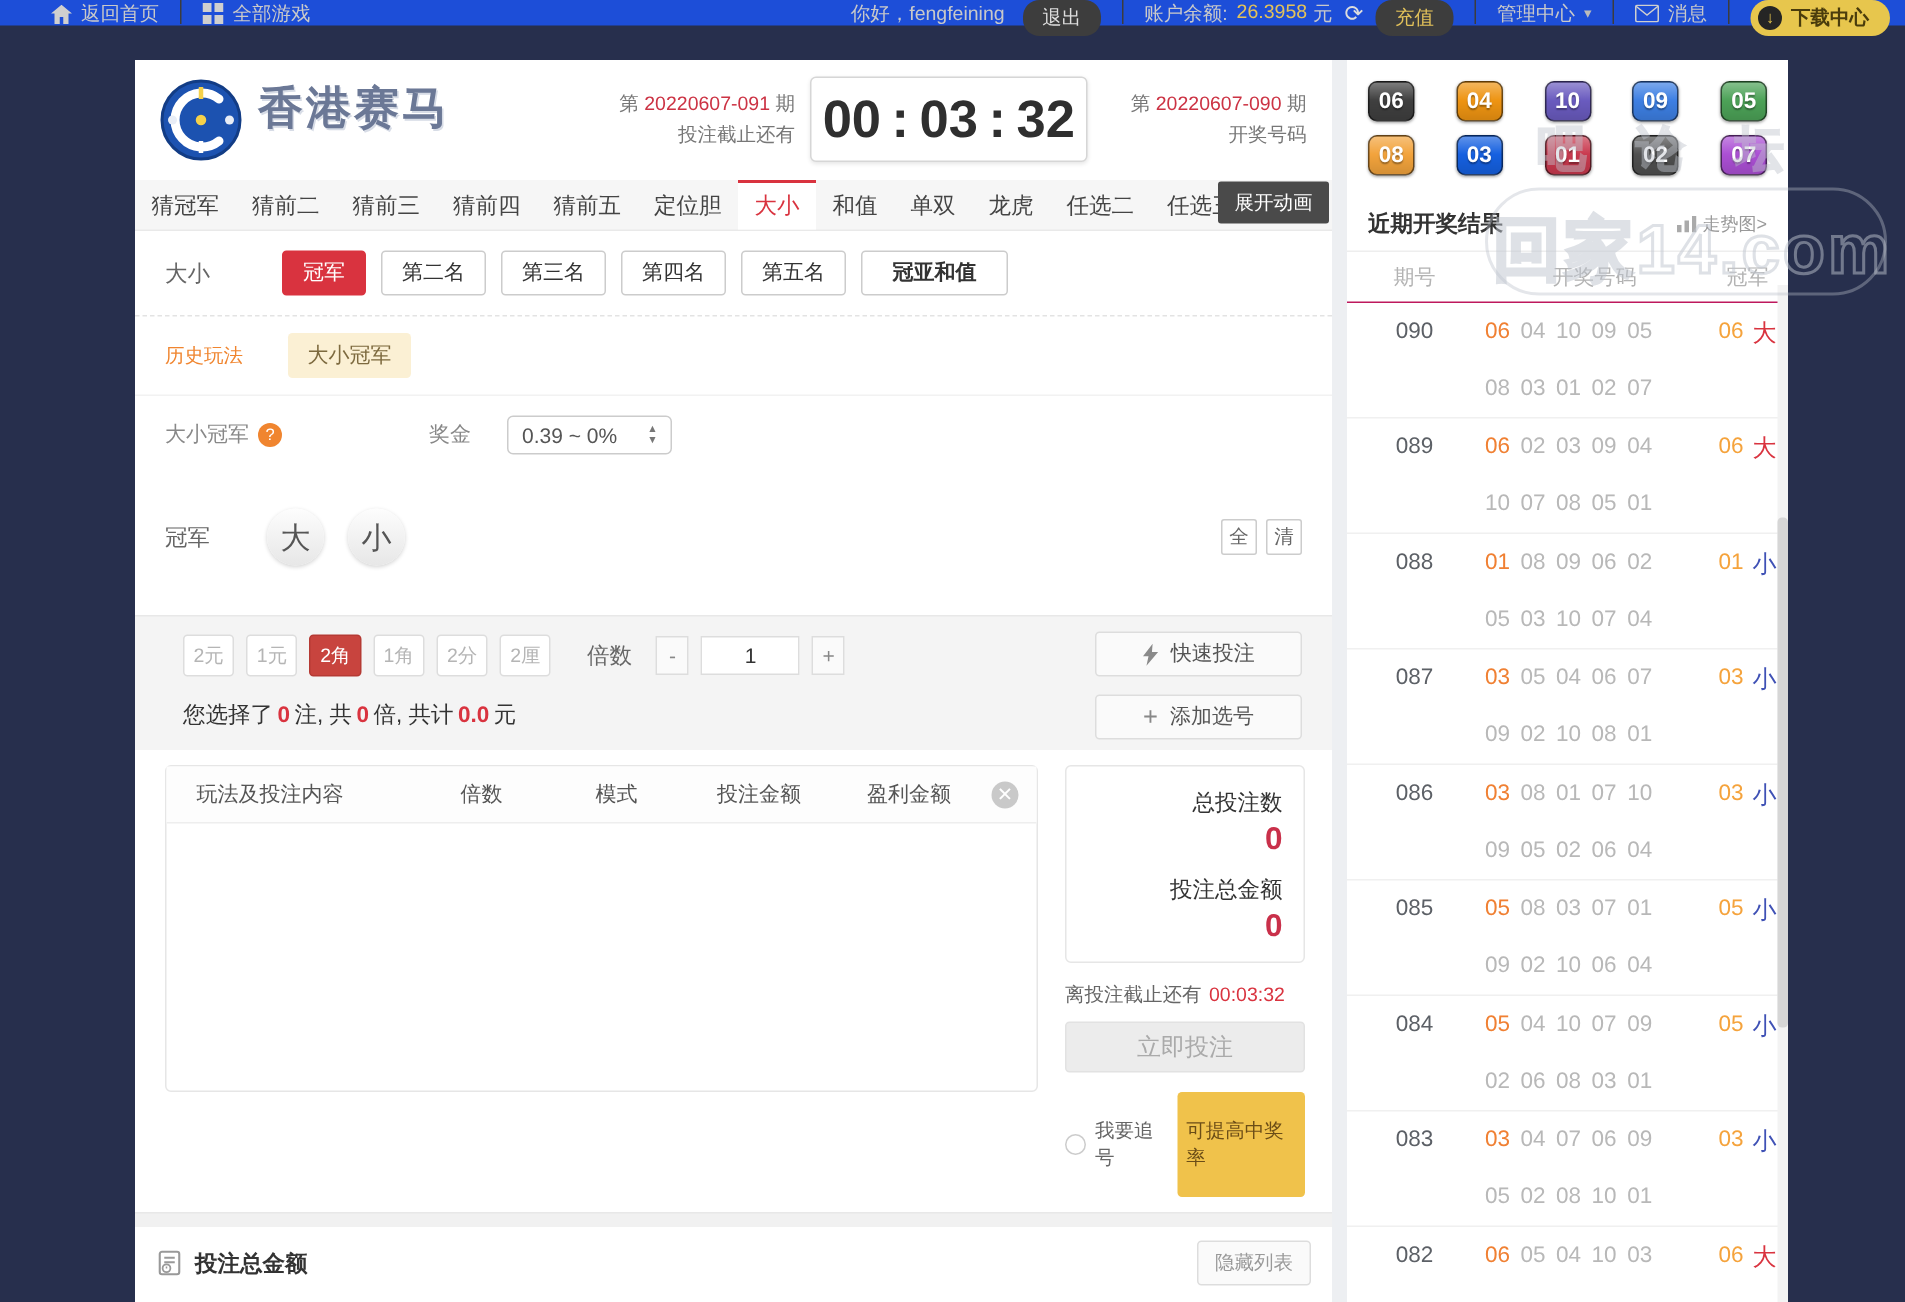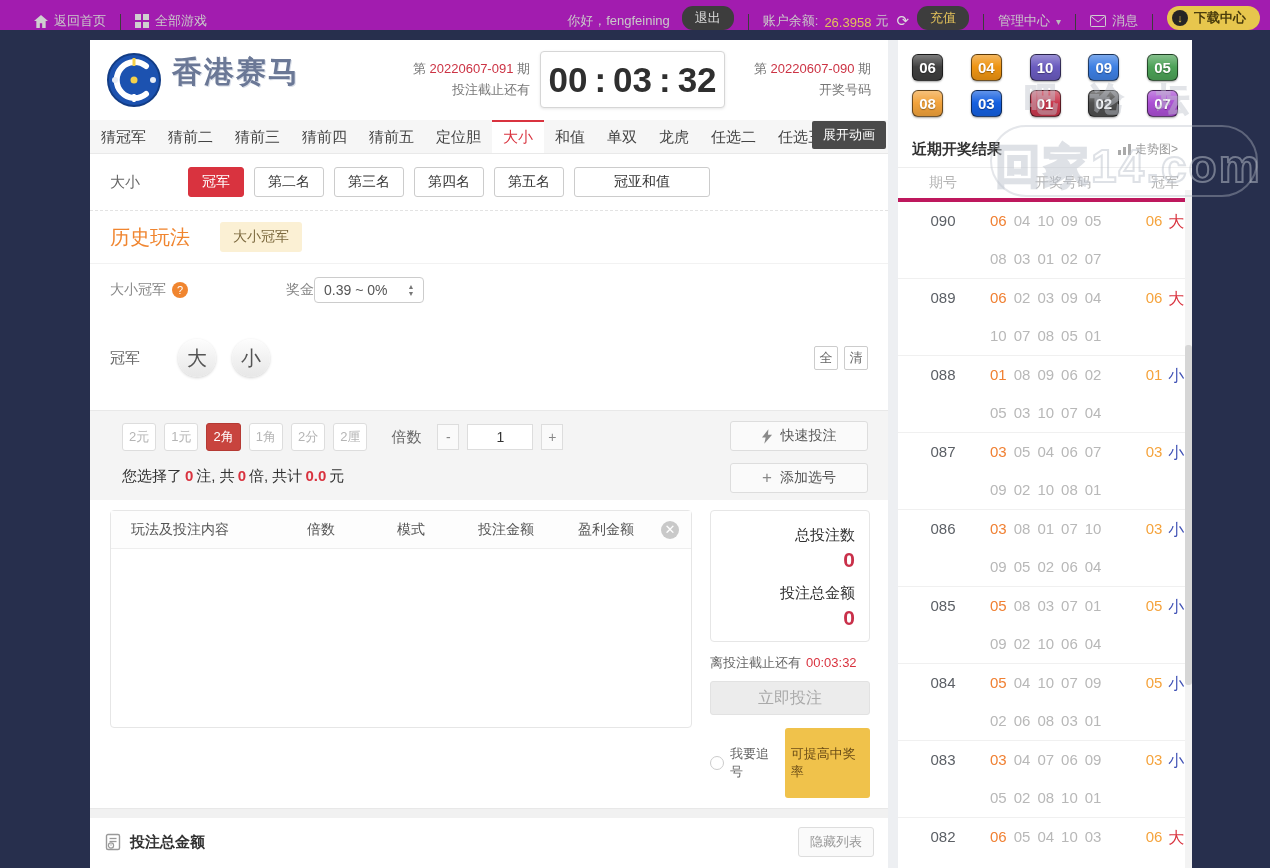--- a/index.html
+++ b/index.html
@@ -1,21 +1,21 @@
 <!DOCTYPE html>
 <html><head>
 <meta charset="utf-8">
 <style>
   * { margin:0; padding:0; box-sizing:border-box; }
   html,body { width:1270px; height:868px; overflow:hidden; }
   body { position:relative; background:#272f4d; font-family:"Liberation Sans",sans-serif; }
 
   
-  .topbar { position:absolute; left:0; top:0; width:1270px; height:30px; background:#a21caf;
-            display:flex; align-items:flex-end; color:#c9c9c9; font-size:13px; padding:0 10px 0 34px; }
+  .topbar { position:absolute; left:0; top:0; width:1270px; height:17px; background:#1d4ed8;
+            display:flex; align-items:flex-start; color:#c9c9c9; font-size:13px; padding:0 10px 0 34px; }
   .tb-item { display:flex; align-items:center; gap:6px; white-space:nowrap; cursor:pointer; }
   .tb-sep { width:1px; height:16px; background:#3c3c3c; margin:0 14px; }
   .pill-dark { background:#3d3d3d; border-radius:11px; padding:3px 13px; color:#ddd; }
   .pill-recharge { background:#3d3d3d; border-radius:11px; padding:3px 13px; color:#e3c25a; }
   .gold { color:#e3c25a; }
   .pill-download { background:#e7c64d; color:#4a3c0c; font-weight:bold; border-radius:12px;
                    padding:3px 14px 3px 5px; display:flex; align-items:center; gap:6px; }
   .dl-circle { width:16px; height:16px; border-radius:50%; background:#252525; color:#e7c64d;
                display:flex; align-items:center; justify-content:center; font-size:11px; }
   .caret { font-size:10px; color:#bbb; }
@@ -54,29 +54,29 @@
   .expand-btn { position:absolute; right:2px; top:1px; background:#4a4a4a; color:#fff;
                 font-size:13px; padding:5px 11px; border-radius:2px; cursor:pointer; }
 
   
   .row-positions { display:flex; align-items:center; padding:13px 20px; gap:10px;
                    border-bottom:1px dashed #e3e3e3; }
   .row-label { color:#666; font-size:15px; width:68px; flex:none; }
   .pos-btn { border:1px solid #ccc; border-radius:3px; background:#fff; color:#333;
              font-size:14px; padding:5px 13px; cursor:pointer; }
   .pos-btn.active { background:#d9333f; border-color:#d9333f; color:#fff; }
-  .pos-btn:last-child { padding:5px 39px; }
+  .pos-btn:last-child { padding:5px 20px;font-weight:bold; }
   .row-history { display:flex; align-items:center; padding:11px 20px; gap:30px; border-bottom:1px solid #f2f2f2; }
-  .history-label { color:#f0852f; font-size:20px; }
+  .history-label { color:#f0852f; font-size:13px; }
   .history-tag { background:#fbf0d4; color:#7d6a3f; font-size:14px; padding:6px 13px; border-radius:3px; cursor:pointer; }
   .row-prize { display:flex; align-items:center; padding:13px 20px 9px; color:#888; font-size:14px; }
   .qmark { width:16px; height:16px; border-radius:50%; background:#f0852f; color:#fff; font-size:11px;
            display:inline-flex; align-items:center; justify-content:center; margin-left:6px; cursor:pointer; }
   .prize-label { margin-left:98px; }
-  .prize-select { margin-left:0; border:1px solid #ccc; border-radius:4px; padding:4px 9px;
+  .prize-select { margin-left:24px; border:1px solid #ccc; border-radius:4px; padding:4px 9px;
                   color:#555; font-size:14px; display:flex; align-items:center; gap:20px; cursor:pointer; }
   .stepper { display:flex; flex-direction:column; font-size:7px; color:#777; line-height:7px; }
   .row-pick { position:relative; display:flex; align-items:center; padding:27px 20px 33px; }
   .opt-circle { width:38px; height:38px; border-radius:50%; background:linear-gradient(#fdfdfd,#e7e7e7);
                 box-shadow:0 1px 3px rgba(0,0,0,.18); color:#555; font-size:20px;
                 display:flex; align-items:center; justify-content:center; margin-right:16px; cursor:pointer; }
   .mini-btns { position:absolute; right:20px; top:34px; display:flex; gap:6px; }
   .mini-btn { width:24px; height:24px; border:1px solid #ccc; border-radius:2px; background:#fff;
               color:#666; font-size:13px; display:flex; align-items:center; justify-content:center; cursor:pointer; }
 
@@ -141,21 +141,21 @@
 
   
   .draw-balls { padding:14px 14px 2px; }
   .ball-row { display:flex; justify-content:space-between; margin-bottom:9px; }
   .ball { width:31px; height:27px; border-radius:6px; display:flex; align-items:center; justify-content:center;
           color:#fff; font-weight:bold; font-size:15px; border:1px solid rgba(0,0,0,.55);
           box-shadow:0 1px 2px rgba(0,0,0,.35); text-shadow:0 1px 1px rgba(0,0,0,.35); }
   .sb-head { height:36px; display:flex; align-items:center; padding:0 14px; border-bottom:1px solid #eee; margin-top:4px; }
   .sb-title { font-size:15px; font-weight:bold; color:#333; }
   .trend-link { margin-left:auto; display:flex; align-items:center; gap:4px; color:#999; font-size:12px; cursor:pointer; }
-  .sb-cols { display:flex; align-items:center; height:34px; color:#b3b3b3; font-size:14px; border-bottom:4px solid #be185d; }
+  .sb-cols { display:flex; align-items:center; height:34px; color:#b3b3b3; font-size:14px; border-bottom:1px solid #be185d; }
   .sbc { text-align:center; }
   .sbc:nth-child(1){ width:90px; } .sbc:nth-child(2){ width:150px; } .sbc:nth-child(3){ width:54px; }
   .sb-row { display:flex; height:77px; border-bottom:1px solid #f0f0f0; }
   .sb-issue { width:90px; text-align:center; padding-top:10px; color:#5c6066; font-size:15px; }
   .sb-nums { width:150px; padding-left:2px; font-size:15px; color:#b8b8b8; }
   .sb-line { height:38px; line-height:38px; display:flex; gap:7px; }
   .sb-line .champ-first { color:#f08033; }
   .sb-champ { flex:1; padding-top:10px; font-size:15px; display:flex; gap:6px; justify-content:center; align-items:flex-start; }
   .sb-champ .cnum { color:#f5a33c; }
   .sb-champ .csize { font-size:16px; }

